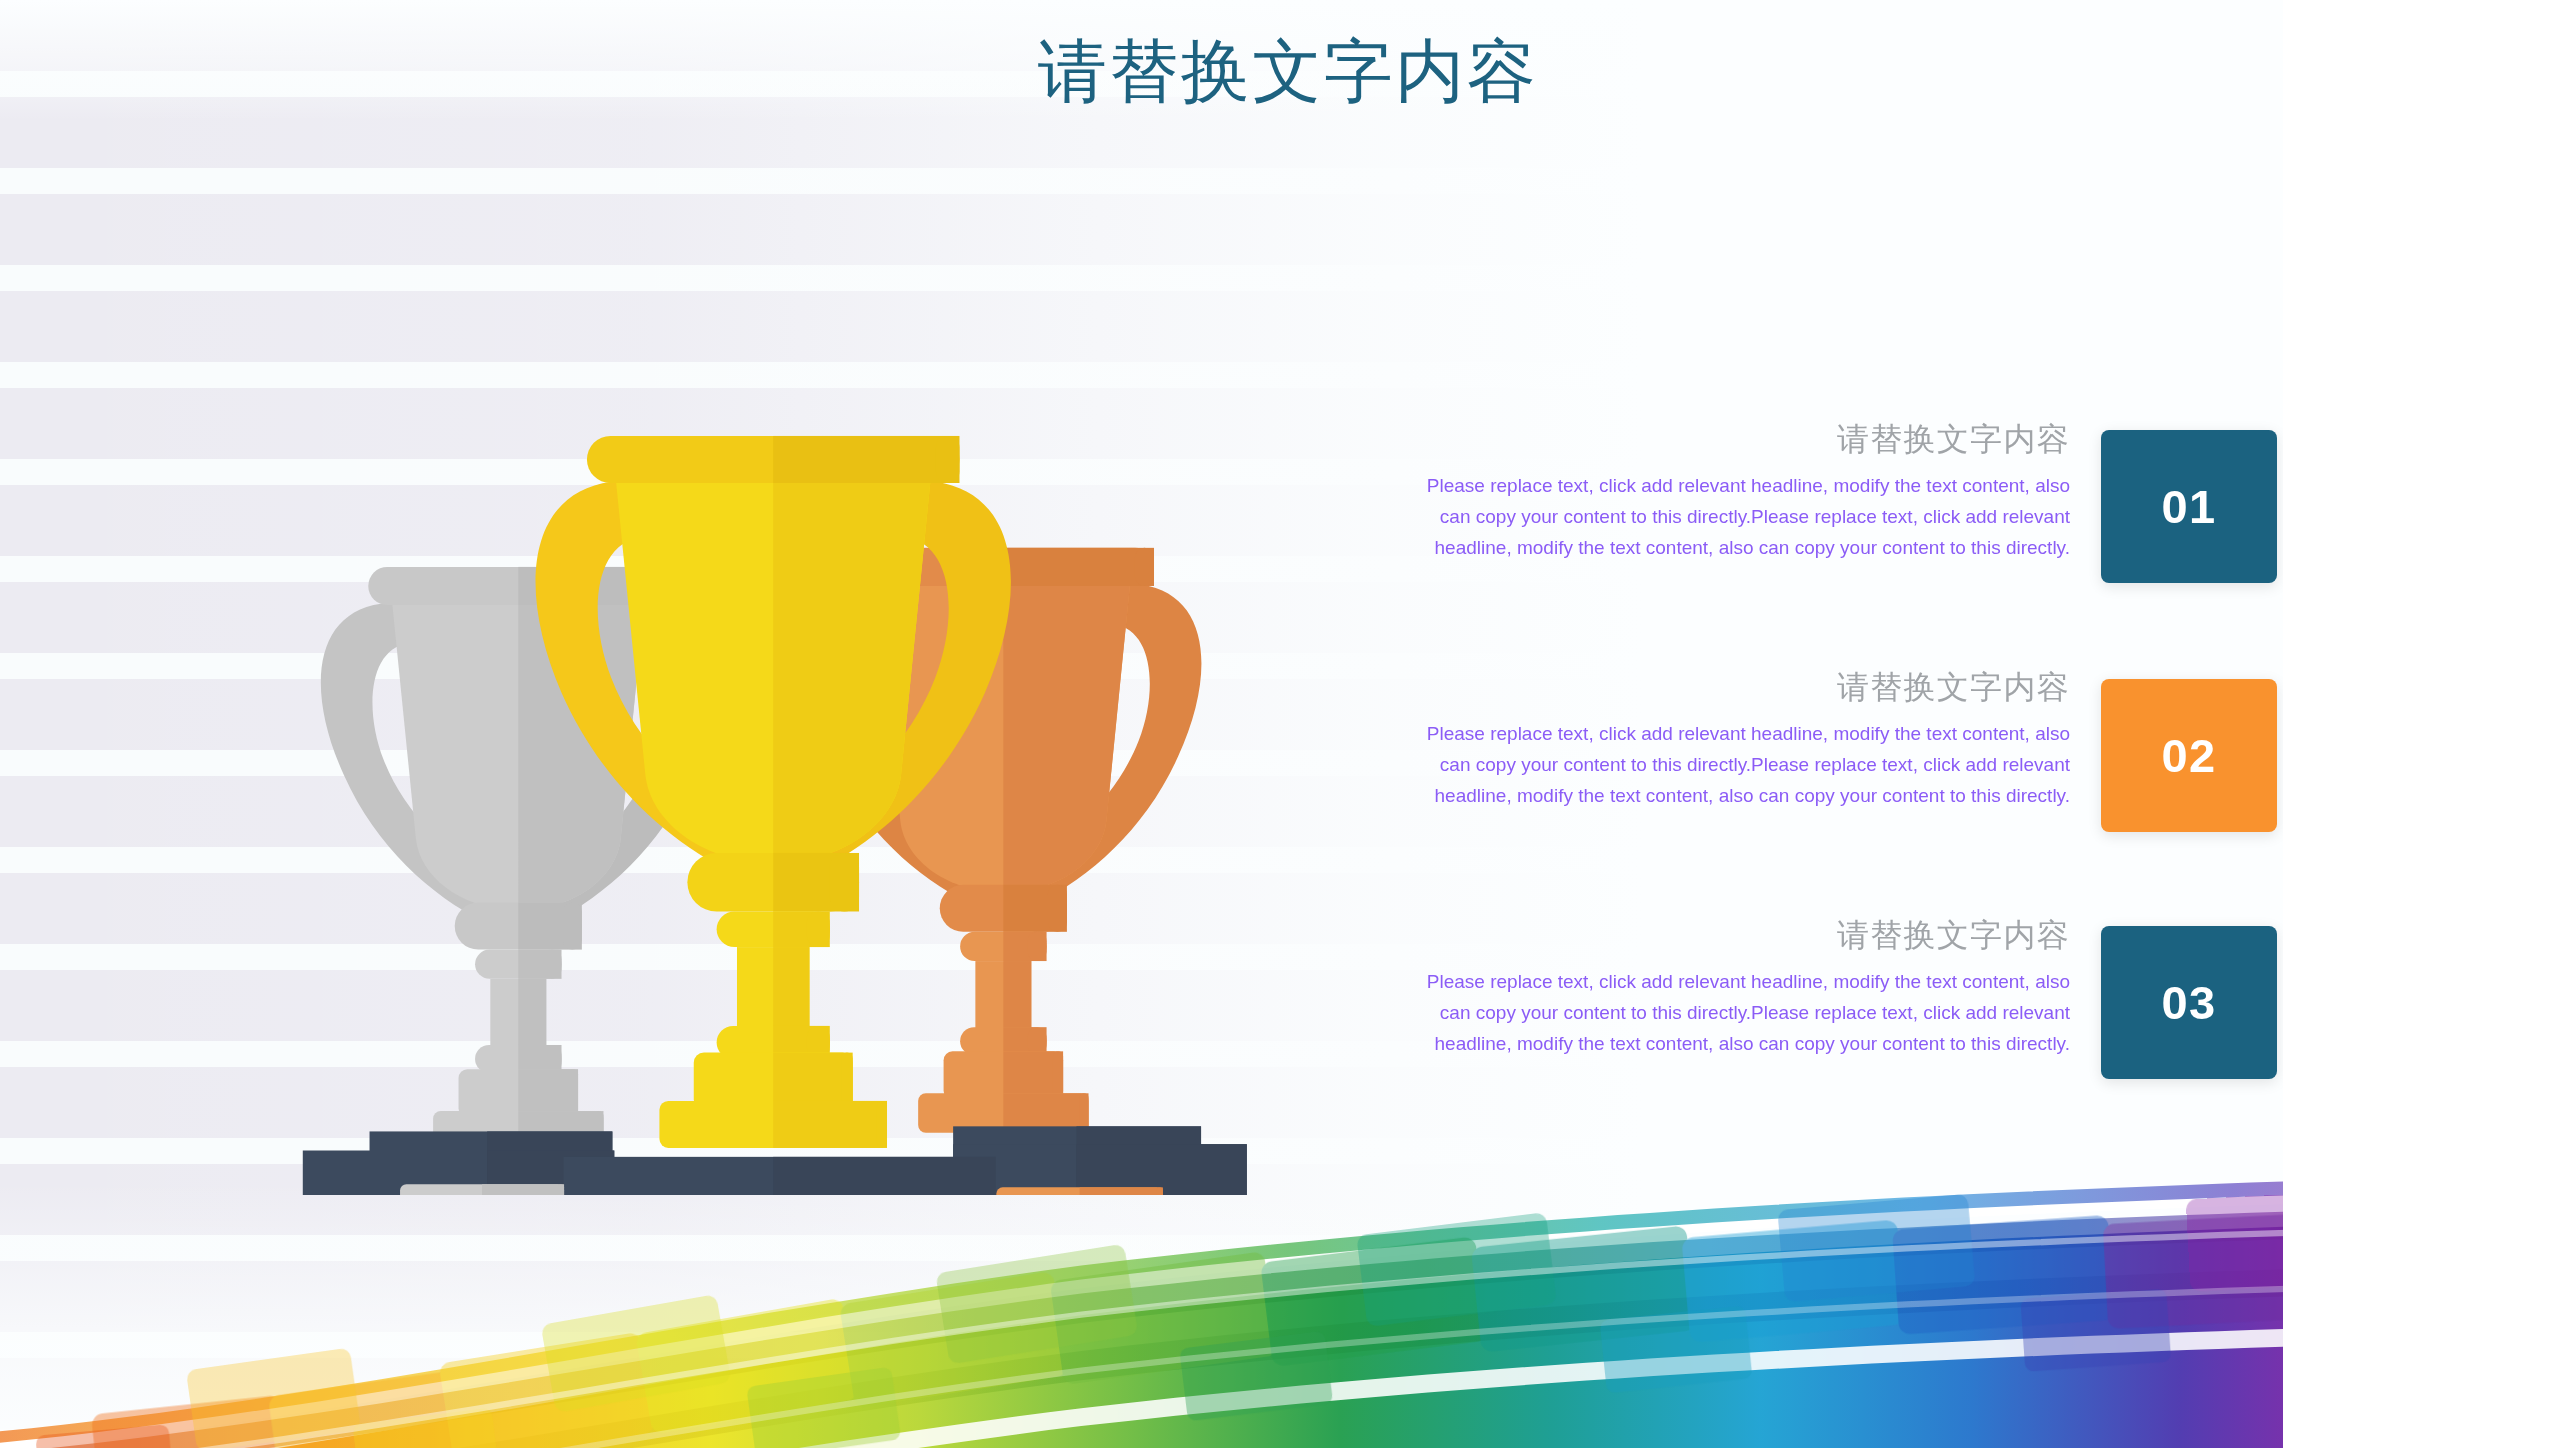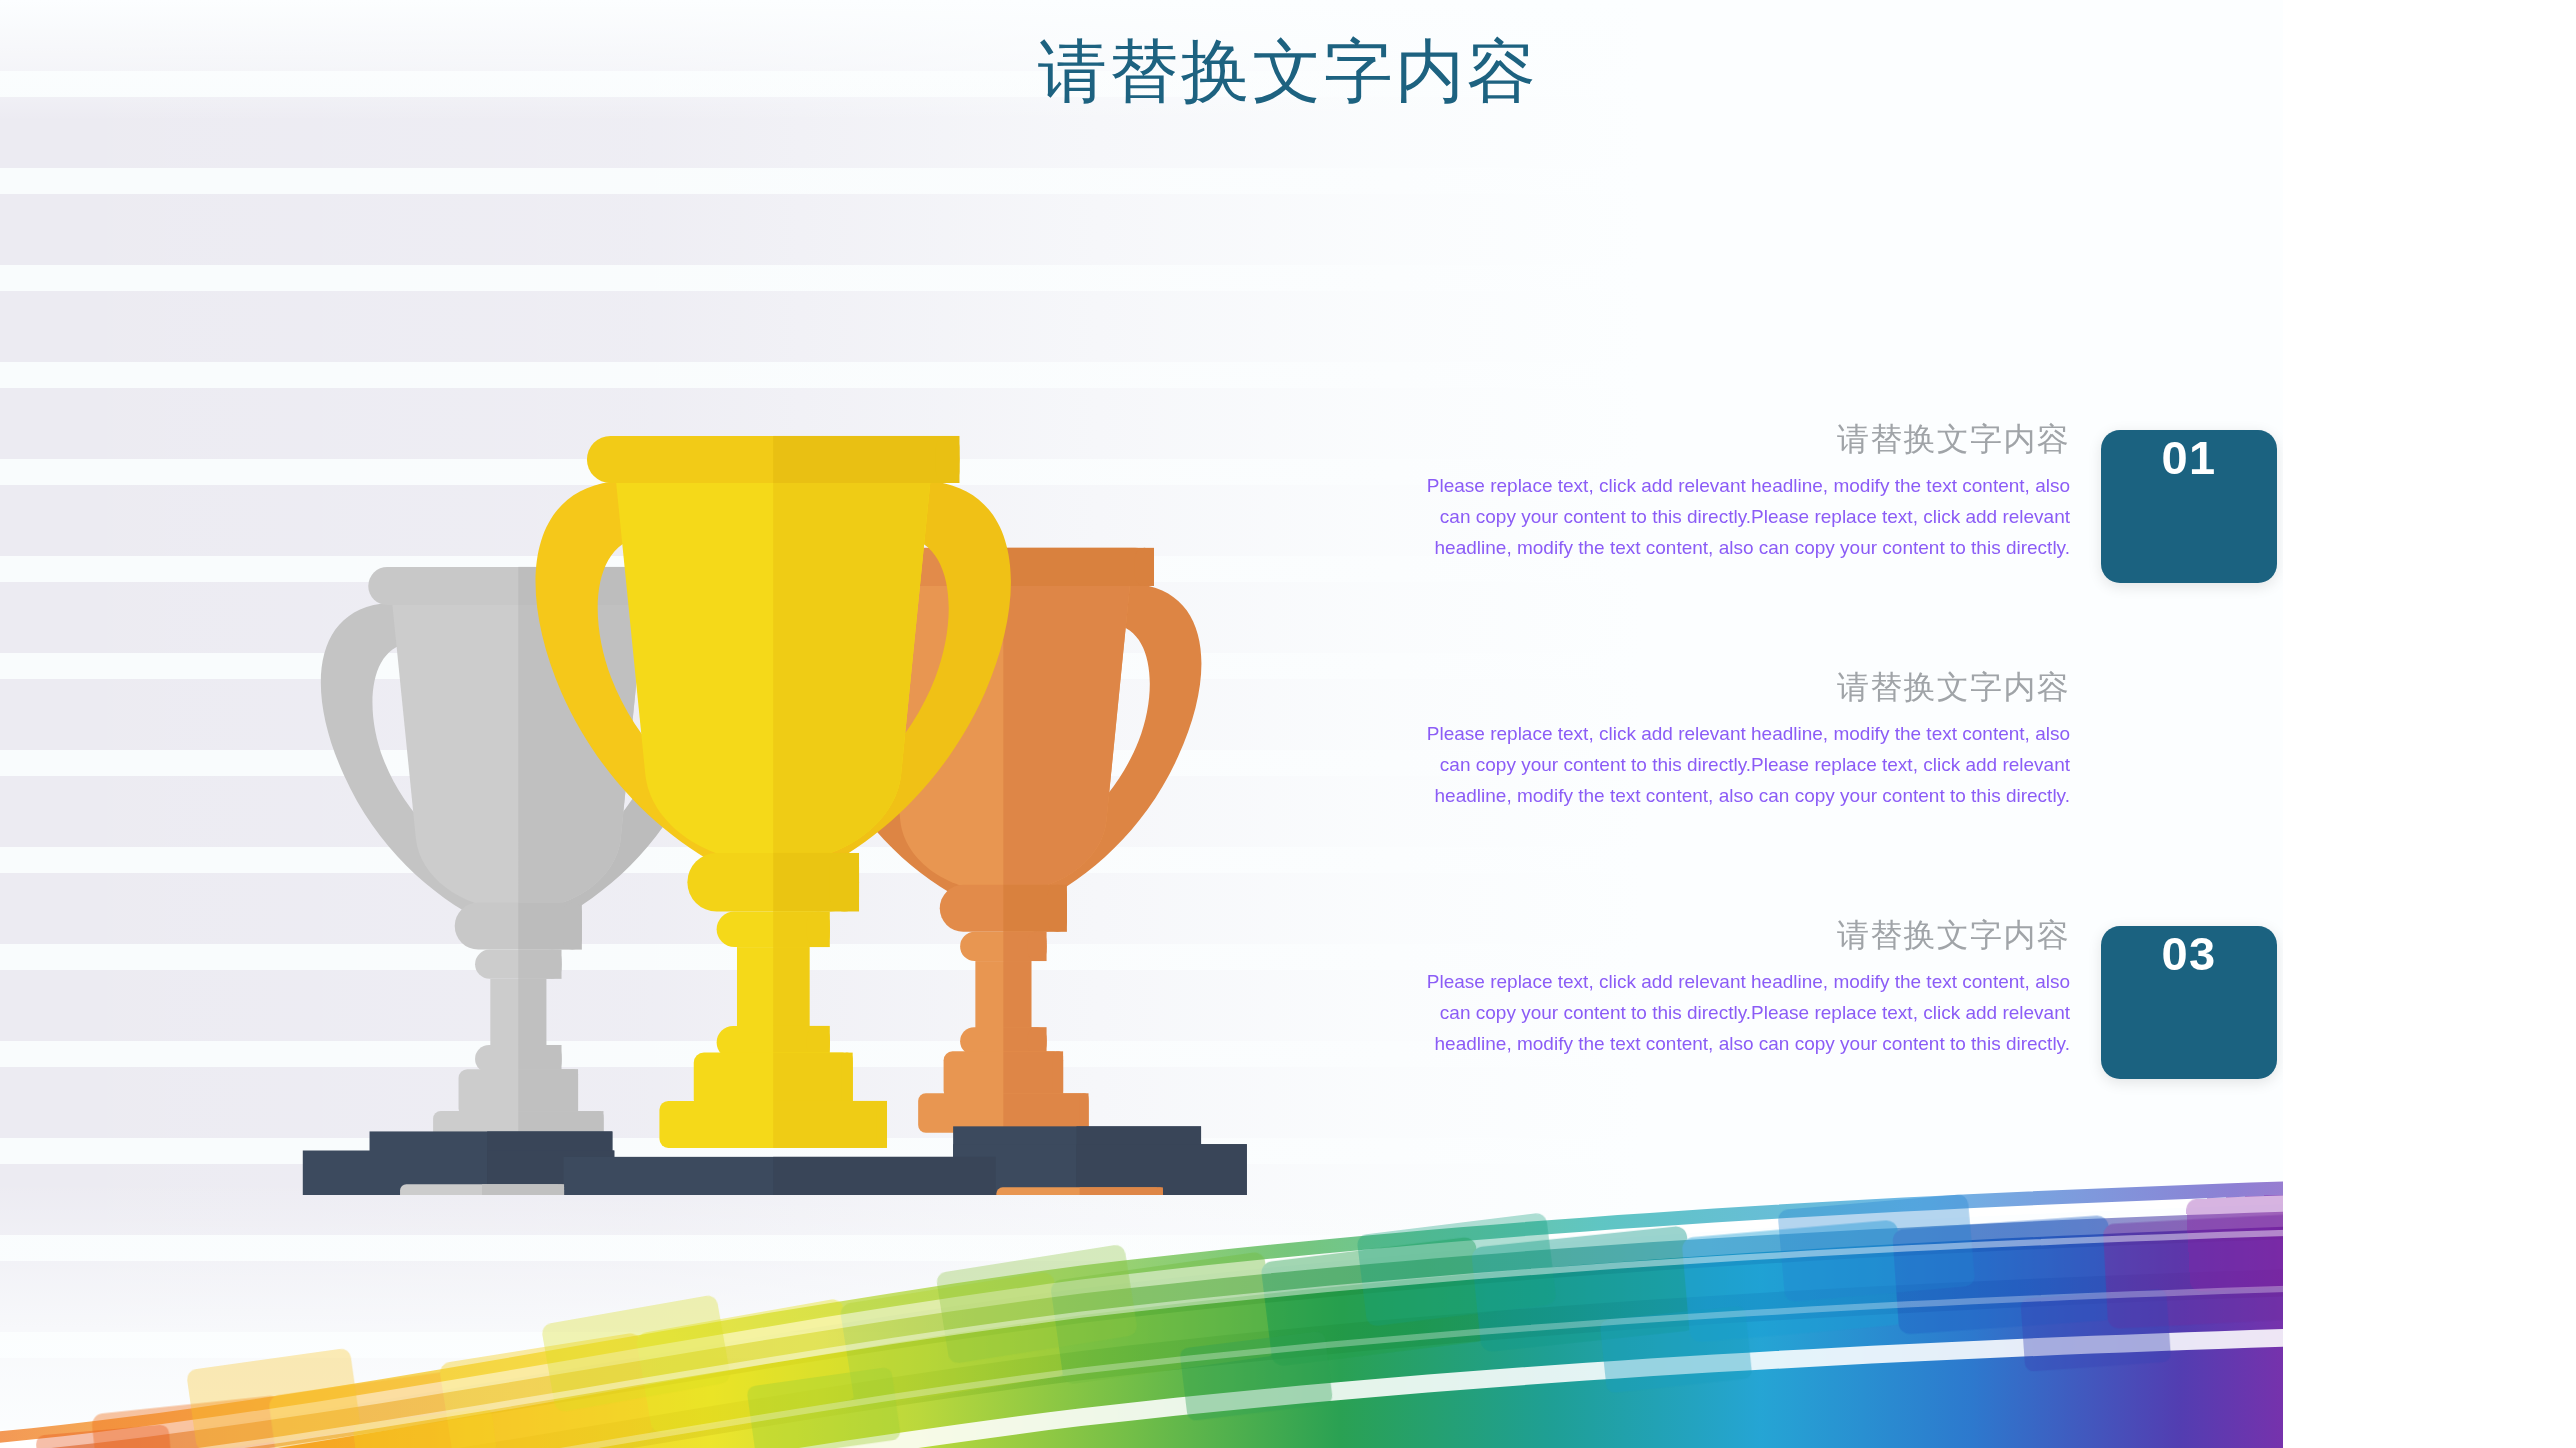--- a/index.html
+++ b/index.html
@@ -96,22 +96,23 @@
     font-size:19px;
     line-height:1.62;
     color:#8b5cf6;
     font-weight:400;
   }
 
   .row-badge {
     position:absolute;
     right:0; top:11.4px;
     width:176px; height:153px;
-    border-radius:19px;
+    border-radius:8px;
     display:flex;
+    align-items:center;
     justify-content:center;
     color:#ffffff;
     font-size:47px;
     font-weight:bold;
     letter-spacing:1.3px;
     box-shadow:0 3.8px 14px rgba(0,0,0,0.10);
   }
   .row-badge.teal   { background:#1b6280; }
   .row-badge.orange { background:#f9922e; }
 
@@ -329,20 +330,23 @@
       </div>
       <div class="row-badge teal">
         <span>01</span>
       </div>
     </div>
 
     <div class="content-row" id="row-2">
       <div class="row-text">
         <div class="row-heading">请替换文字内容</div>
         <div class="row-body">Please replace text, click add relevant headline, modify the text content, also can copy your content to this directly.Please replace text, click add relevant headline, modify the text content, also can copy your content to this directly.</div>
+      </div>
+      <div class="row-badge orange">
+        <span>02</span>
       </div>
     </div>
 
     <div class="content-row" id="row-3">
       <div class="row-text">
         <div class="row-heading">请替换文字内容</div>
         <div class="row-body">Please replace text, click add relevant headline, modify the text content, also can copy your content to this directly.Please replace text, click add relevant headline, modify the text content, also can copy your content to this directly.</div>
       </div>
       <div class="row-badge teal">
         <span>03</span>

